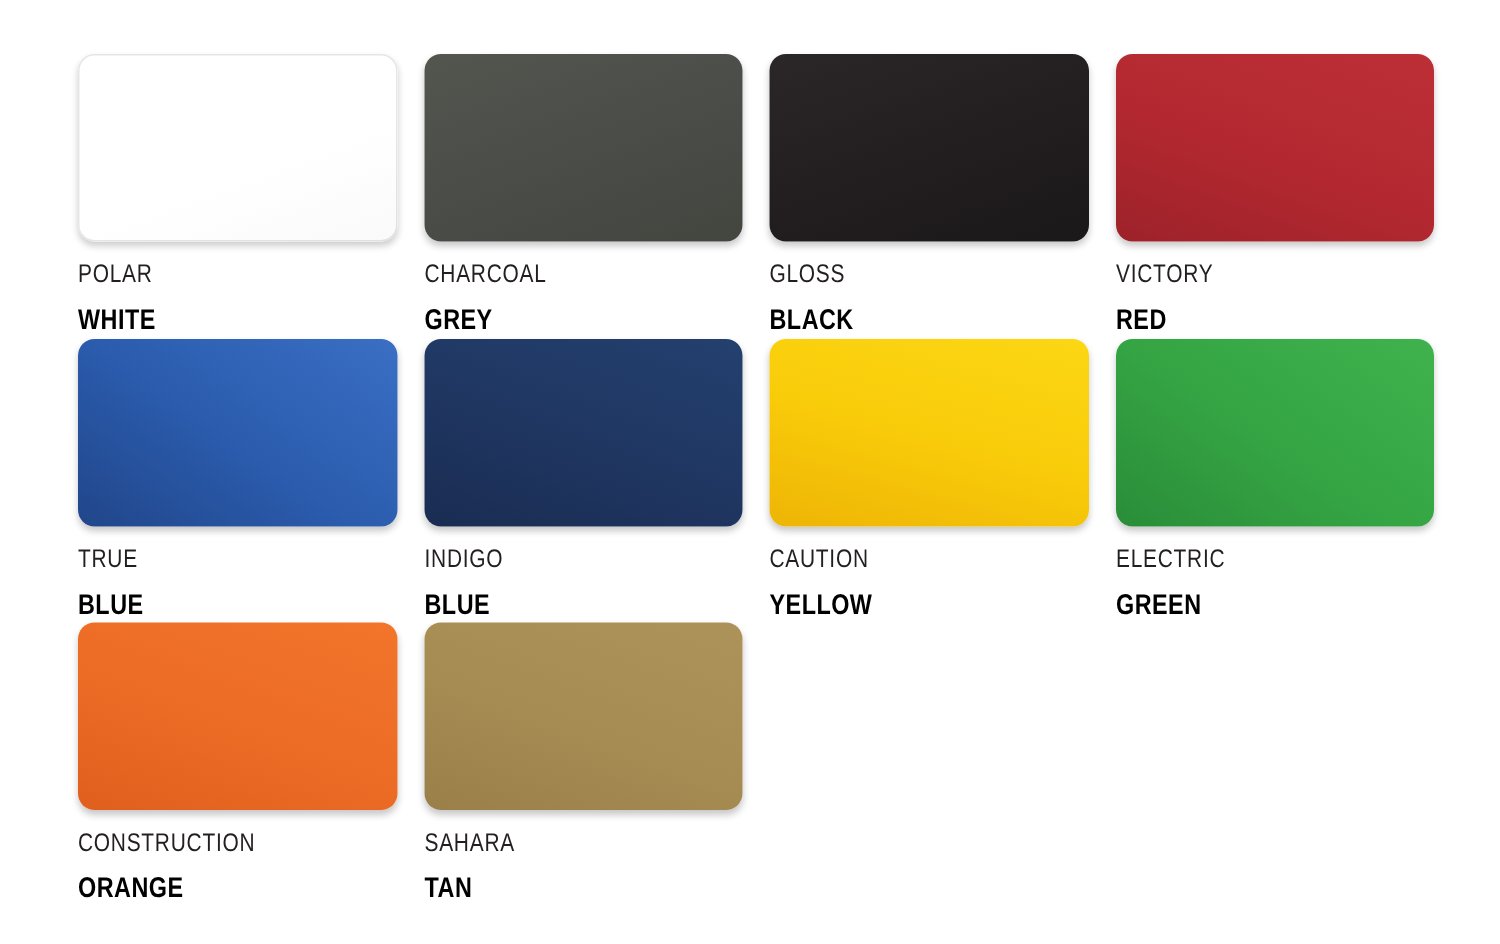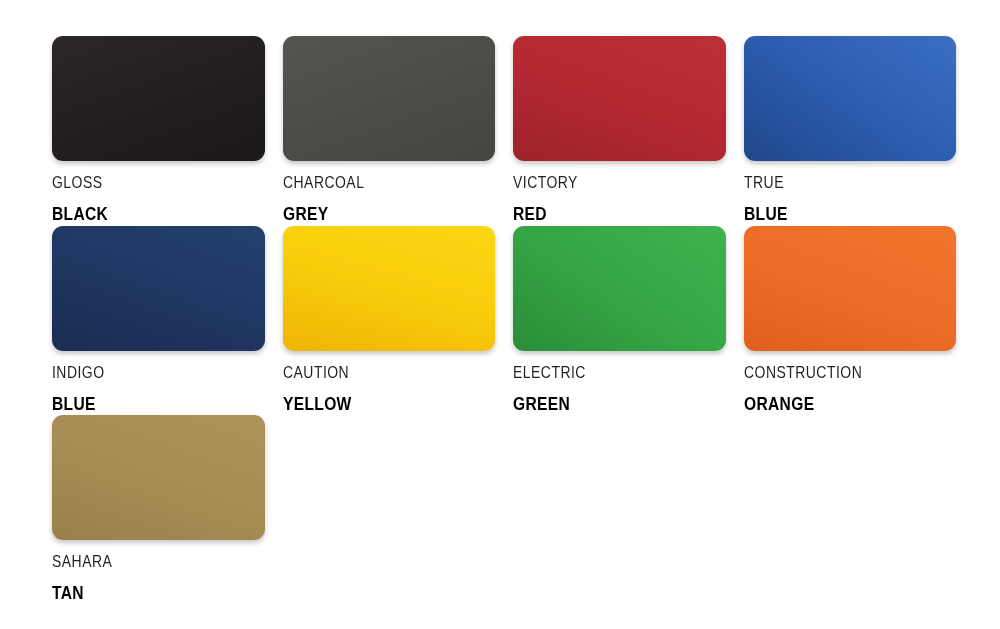--- a/index.html
+++ b/index.html
@@ -71,31 +71,38 @@
     transform: scaleX(0.82);
     transform-origin: left center;
     white-space: nowrap;
   }
 </style>
 </head>
 <body>
 
 <div class="palette">
     <div class="swatch-cell">
-      <div class="chip" style="background: linear-gradient(160deg, rgb(43, 38, 39) 0%, rgb(34, 30, 31) 55%, rgb(27, 24, 25) 100%);"></div>
+      <div class="chip is-light" style="background: linear-gradient(160deg, rgb(255, 255, 255) 0%, rgb(255, 255, 255) 60%, rgb(250, 250, 250) 100%);"></div>
       <div class="labels">
-        <div class="label-modifier">GLOSS</div>
-        <div class="label-name">BLACK</div>
+        <div class="label-modifier">POLAR</div>
+        <div class="label-name">WHITE</div>
       </div>
     </div>
     <div class="swatch-cell">
       <div class="chip" style="background: linear-gradient(160deg, rgb(83, 86, 79) 0%, rgb(74, 77, 71) 55%, rgb(67, 70, 63) 100%);"></div>
       <div class="labels">
         <div class="label-modifier">CHARCOAL</div>
         <div class="label-name">GREY</div>
+      </div>
+    </div>
+    <div class="swatch-cell">
+      <div class="chip" style="background: linear-gradient(160deg, rgb(43, 38, 39) 0%, rgb(34, 30, 31) 55%, rgb(27, 24, 25) 100%);"></div>
+      <div class="labels">
+        <div class="label-modifier">GLOSS</div>
+        <div class="label-name">BLACK</div>
       </div>
     </div>
     <div class="swatch-cell">
       <div class="chip" style="background: linear-gradient(200deg, rgb(189, 47, 55) 0%, rgb(179, 40, 48) 55%, rgb(157, 34, 42) 100%);"></div>
       <div class="labels">
         <div class="label-modifier">VICTORY</div>
         <div class="label-name">RED</div>
       </div>
     </div>
     <div class="swatch-cell">

